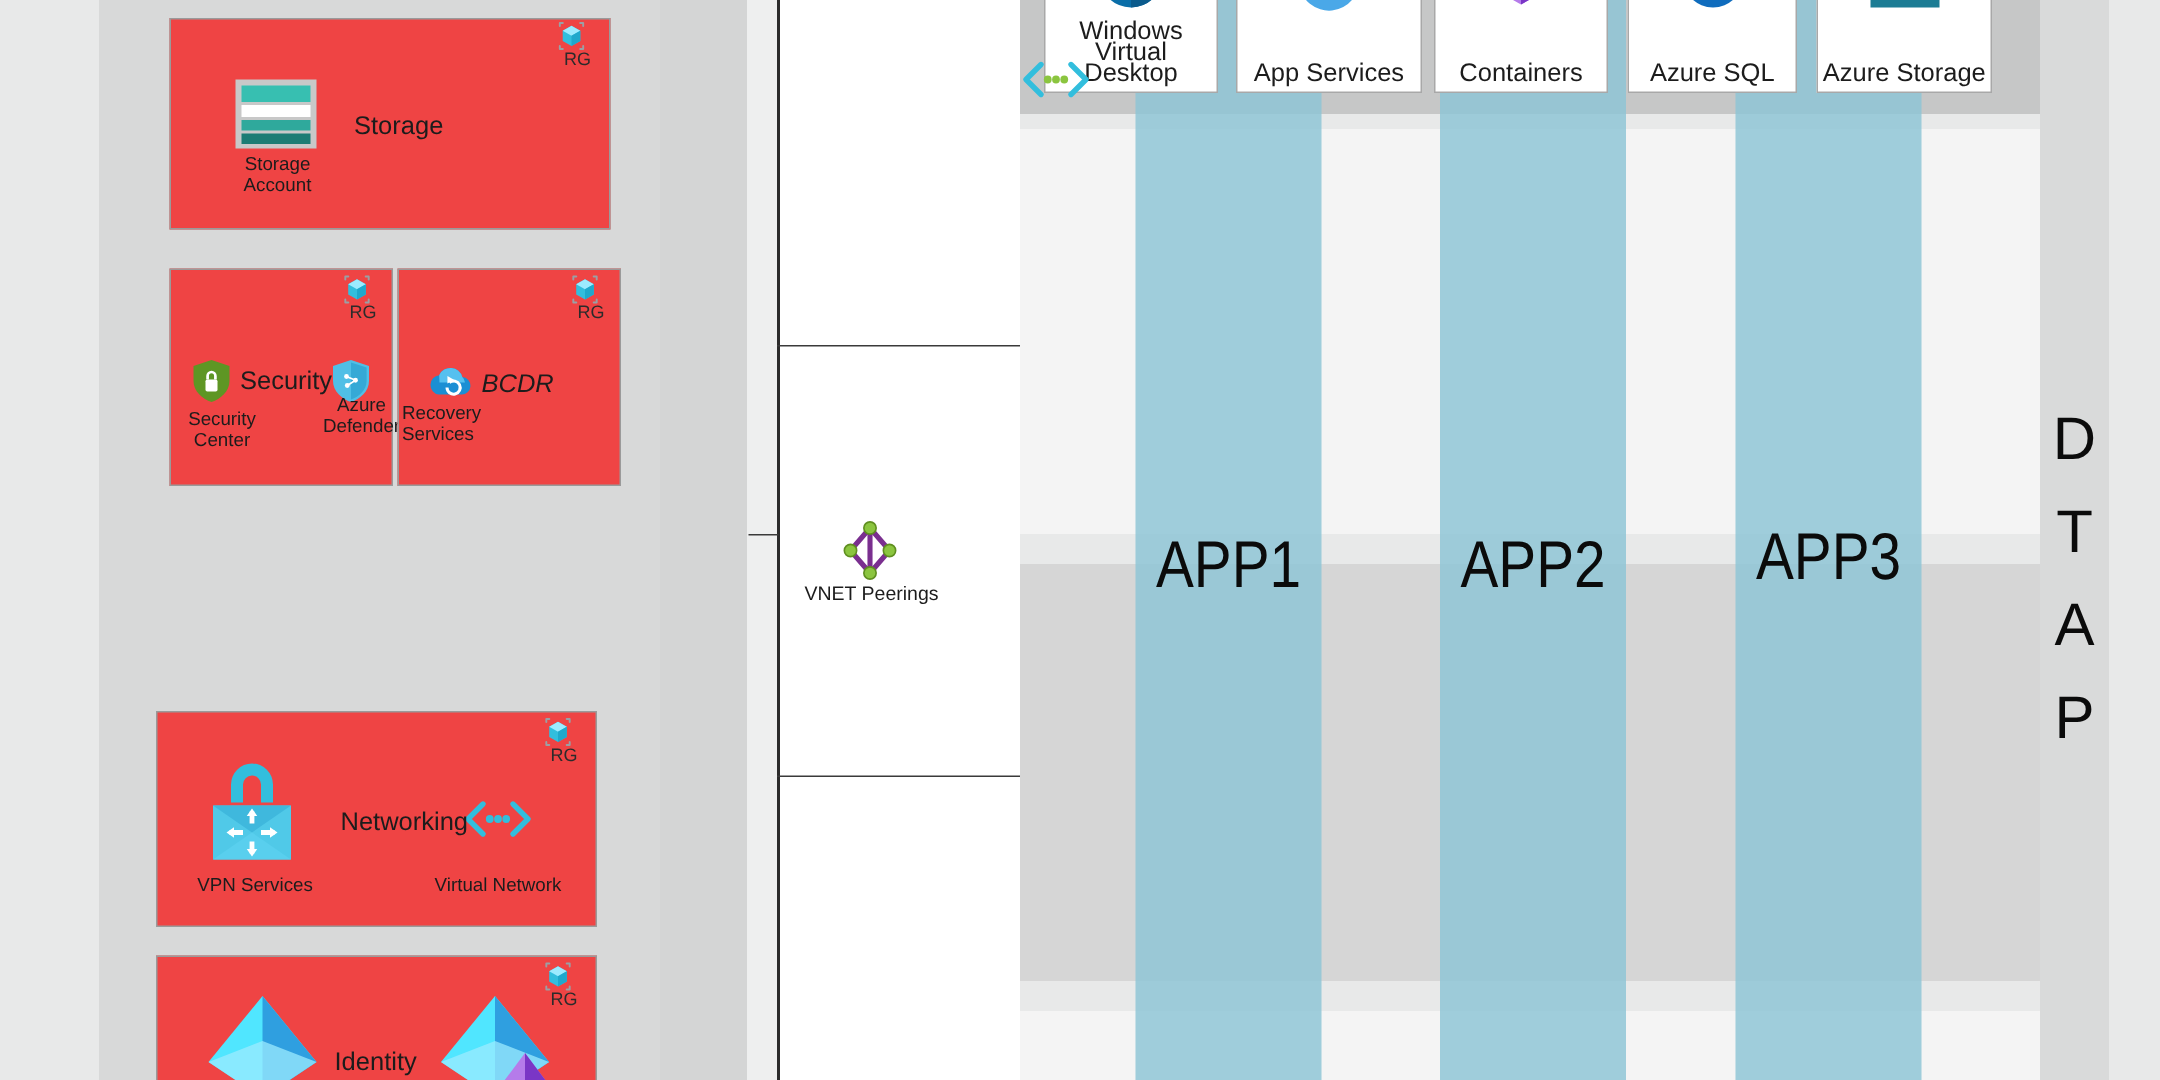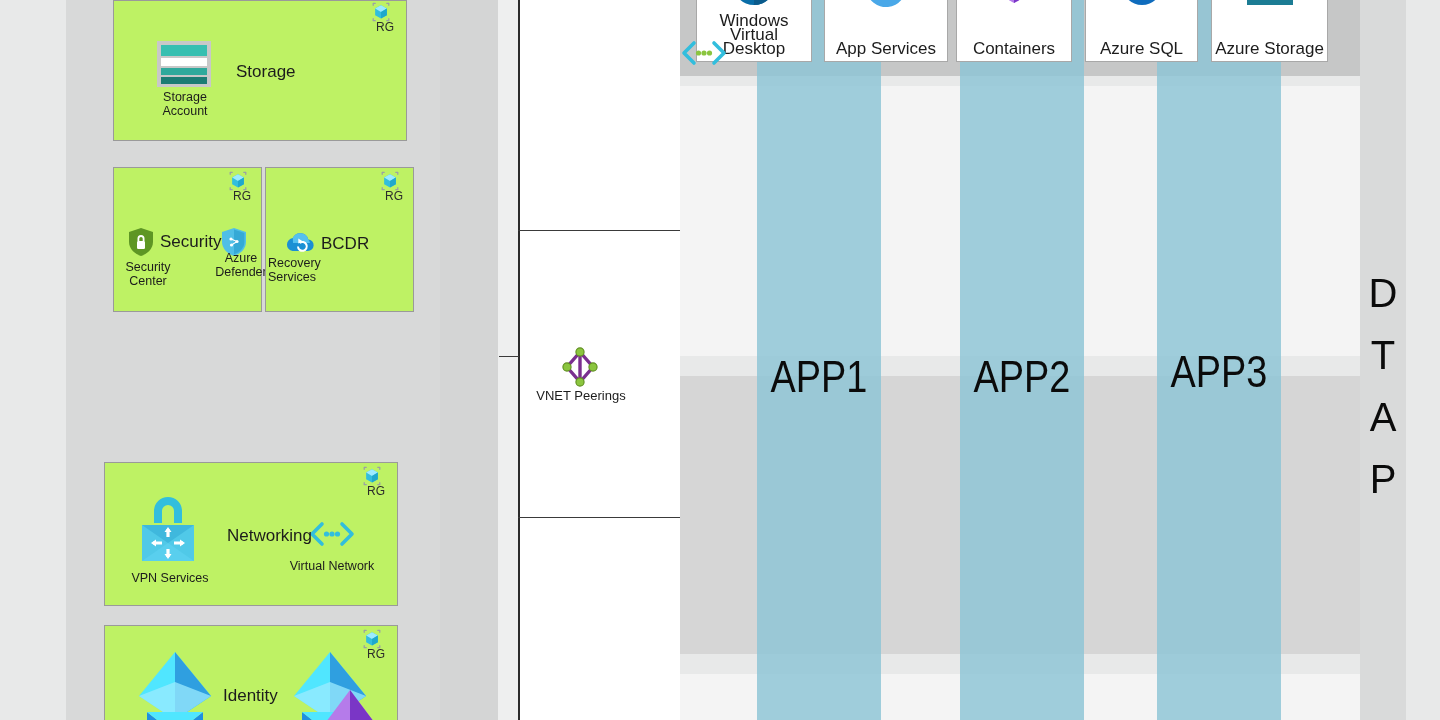--- a/index.html
+++ b/index.html
@@ -11,23 +11,24 @@
   }
   #stage{position:absolute;left:0;top:0;width:1440px;height:720px;overflow:hidden;}
 
   
   .vband{position:absolute;top:0;height:720px;}
   .hband{position:absolute;}
   .appcol{position:absolute;background:rgba(140,196,214,0.82);}
 
   
   .card{
-    position:absolute;background:#bef264;
+    position:absolute;background:#ef4444;
     border:1px solid #9a9a9a;
     box-sizing:border-box;
+    margin-top:12px;
   }
   .rg-badge{position:absolute;right:4px;top:2px;width:30px;text-align:center;}
   .rg-badge .rg-label{font-size:12px;color:#2b2b2b;line-height:11px;display:block;margin-top:-1px;}
 
   .card-title{
     position:absolute;font-size:17px;color:#1c1c1c;white-space:nowrap;
   }
   .svc-label{
     position:absolute;font-size:12.5px;color:#1c1c1c;text-align:center;
     line-height:14px;white-space:pre-line;
@@ -169,21 +170,21 @@
     <div style="position:absolute;left:19px;top:62px;">
       <svg width="30" height="24" viewBox="0 0 30 24">
         <path d="M7.5 21 A6.5 6.5 0 0 1 7.8 8.1 A8.2 8.2 0 0 1 23.2 9.4 A5.8 5.8 0 0 1 22.5 21 Z" fill="#1b8fd4"></path>
         <path d="M7.8 8.1 A8.2 8.2 0 0 1 23.2 9.4 A5.8 5.8 0 0 1 25 13 L8 13 Z" fill="#55c0ef"></path>
         <path d="M13 16.4 a4.4 4.4 0 1 0 1.6 -3.4" stroke="#ffffff" stroke-width="2" fill="none"></path>
         <polygon points="13.3,8.6 17.6,11.2 13.3,13.6" fill="#ffffff"></polygon>
       </svg>
     </div>
     <div class="svc-label" style="left:2px;top:88px;width:90px;text-align:left;">Recovery
 Services</div>
-    <div class="card-title" style="left:55px;top:66px;">BCDR</div>
+    <div class="card-title" style="left:55px;top:66px;font-style:italic;">BCDR</div>
   </div>
 
   <div class="card" style="left:104px;top:462px;width:294px;height:144px;">
     <div class="rg-badge" style="right:6px;top:2px;">
       <svg width="22" height="22" viewBox="0 0 24 24">
         <path d="M3.5 2.5h2.2M3.5 2.5v2.2M3.5 21.5h2.2M3.5 21.5v-2.2M20.5 2.5h-2.2M20.5 2.5v2.2M20.5 21.5h-2.2M20.5 21.5v-2.2" stroke="#9aa0a5" stroke-width="1.4" fill="none" stroke-linecap="round"></path>
         <polygon points="12,4.6 18.4,8.2 18.4,15.6 12,19.2 5.6,15.6 5.6,8.2" fill="#32bedd"></polygon>
         <polygon points="12,4.6 18.4,8.2 12,11.9 5.6,8.2" fill="#9cebff"></polygon>
         <polygon points="12,11.9 18.4,8.2 18.4,15.6 12,19.2" fill="#1fa8cc"></polygon>
       </svg>
@@ -205,21 +206,21 @@
     <div class="svc-label" style="left:10px;top:108px;width:110px;">VPN Services</div>
     <div style="position:absolute;left:205px;top:58px;">
       <svg width="44" height="26" viewBox="0 0 44 26">
         <path d="M12 3 L2 13 L12 23" stroke="#32bedd" stroke-width="3.6" fill="none" stroke-linecap="round" stroke-linejoin="round"></path>
         <path d="M32 3 L42 13 L32 23" stroke="#32bedd" stroke-width="3.6" fill="none" stroke-linecap="round" stroke-linejoin="round"></path>
         <circle cx="16.5" cy="13" r="2.6" fill="#32bedd"></circle>
         <circle cx="22" cy="13" r="2.6" fill="#32bedd"></circle>
         <circle cx="27.5" cy="13" r="2.6" fill="#32bedd"></circle>
       </svg>
     </div>
-    <div class="svc-label" style="left:163px;top:96px;width:128px;">Virtual Network</div>
+    <div class="svc-label" style="left:163px;top:108px;width:128px;">Virtual Network</div>
     <div class="card-title" style="left:122px;top:63px;">Networking</div>
   </div>
 
   <div class="card" style="left:104px;top:625px;width:294px;height:144px;">
     <div class="rg-badge" style="right:6px;top:2px;">
       <svg width="22" height="22" viewBox="0 0 24 24">
         <path d="M3.5 2.5h2.2M3.5 2.5v2.2M3.5 21.5h2.2M3.5 21.5v-2.2M20.5 2.5h-2.2M20.5 2.5v2.2M20.5 21.5h-2.2M20.5 21.5v-2.2" stroke="#9aa0a5" stroke-width="1.4" fill="none" stroke-linecap="round"></path>
         <polygon points="12,4.6 18.4,8.2 18.4,15.6 12,19.2 5.6,15.6 5.6,8.2" fill="#32bedd"></polygon>
         <polygon points="12,4.6 18.4,8.2 12,11.9 5.6,8.2" fill="#9cebff"></polygon>
         <polygon points="12,11.9 18.4,8.2 18.4,15.6 12,19.2" fill="#1fa8cc"></polygon>

